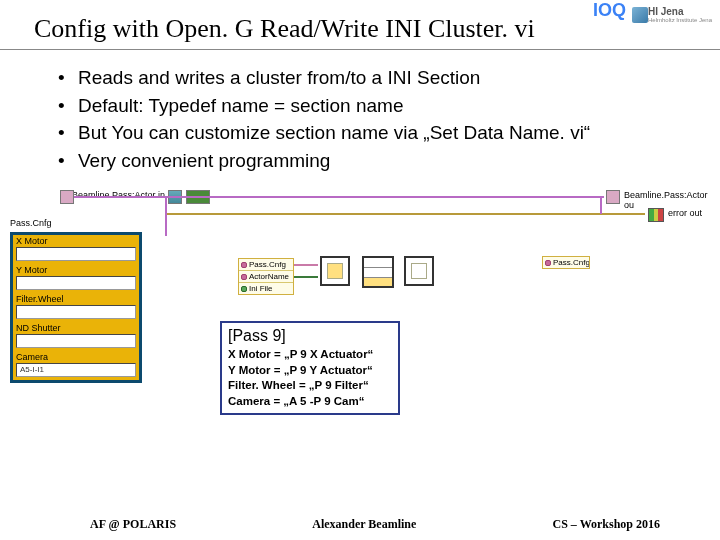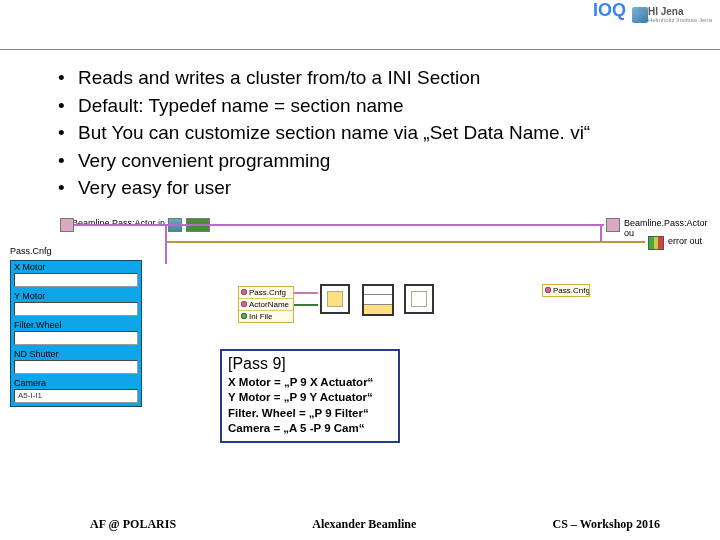--- a/index.html
+++ b/index.html
@@ -107,22 +107,22 @@
   .wire.v { width: 2px; height: auto; }
   .wire.yellow { background: #b89a3a; }
   .wire.green { background: #3a7a3a; }
   .wire.pink { background: #c97aa8; }
   
   .cluster-panel {
     position: absolute;
     left: 10px;
     top: 46px;
     width: 132px;
-    background: #0ea5e9;
-    border: 1px solid #0c4a6e;
+    background: #eab308;
+    border: 3px solid #0c4a6e;
     font-size: 9px;
   }
   .cluster-panel .lbl {
     padding: 1px 3px 0;
     color: #000;
   }
   .cluster-panel .fld {
     margin: 1px 3px 3px;
     height: 14px;
     background: #fff;
@@ -211,38 +211,38 @@
     font-family: "Times New Roman", serif;
     font-size: 12px;
     font-weight: bold;
     gap: 29px;
   }
 </style>
 </head>
 <body>
 
 <div class="header">
+  <div class="title">Config with Open. G Read/Write INI Cluster. vi</div>
   <div class="header-logos">
     <span class="logo-ioq">IOQ</span>
     <div class="logo-hi">
       <div class="logo-hi-sq"></div>
       <div>
         <div class="logo-hi-text">HI Jena</div>
         <div class="logo-hi-sub">Helmholtz Institute Jena</div>
       </div>
     </div>
   </div>
 </div>
 
 <ul class="bullets">
   <li>Reads and writes a cluster from/to a INI Section</li>
   <li>Default: Typedef name = section name</li>
   <li>But You can customize section name via „Set Data Name. vi“</li>
   <li>Very convenient programming</li>
-  <li>Very easy for user</li>
 </ul>
 
 <div class="diagram-area">
 
   <div class="top-wires">
     <span class="tw-label" style="left:72px;top:0;">Beamline.Pass:Actor in</span>
     <span class="port pink" style="left:60px;top:0;"></span>
     <span class="port blue" style="left:168px;top:0;"></span>
     <span class="port green" style="left:186px;top:0;width:24px;"></span>
 

